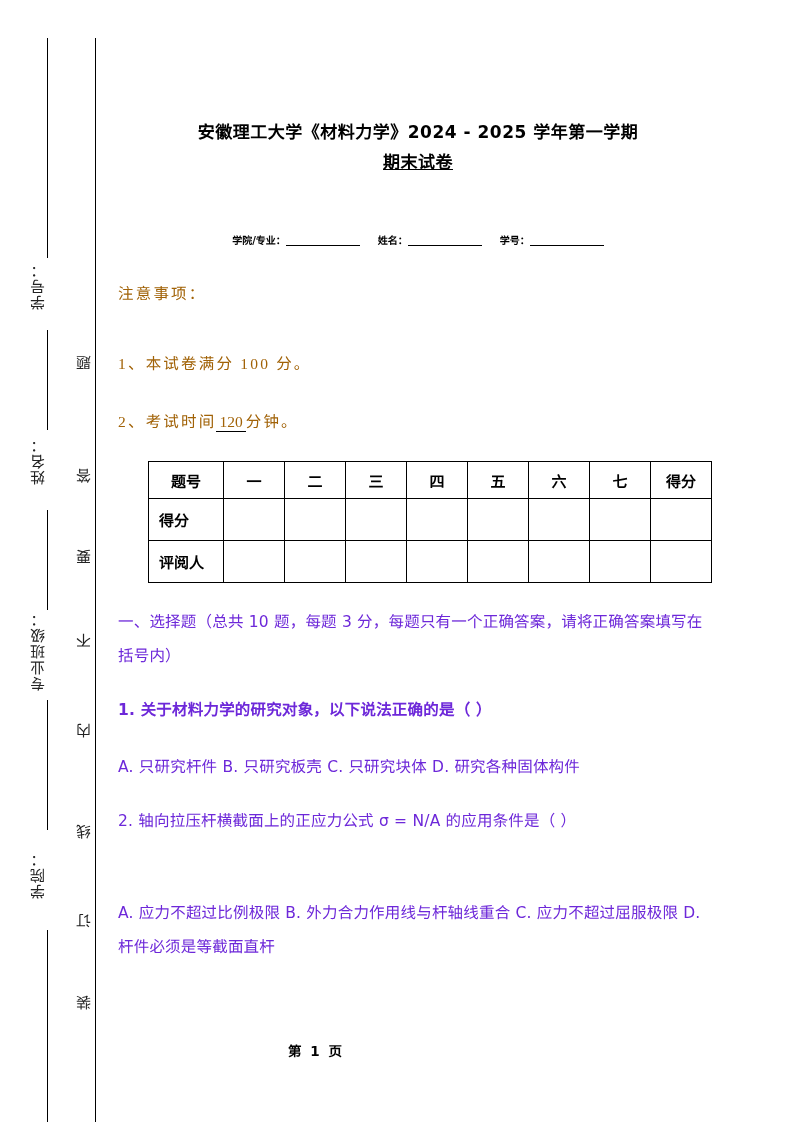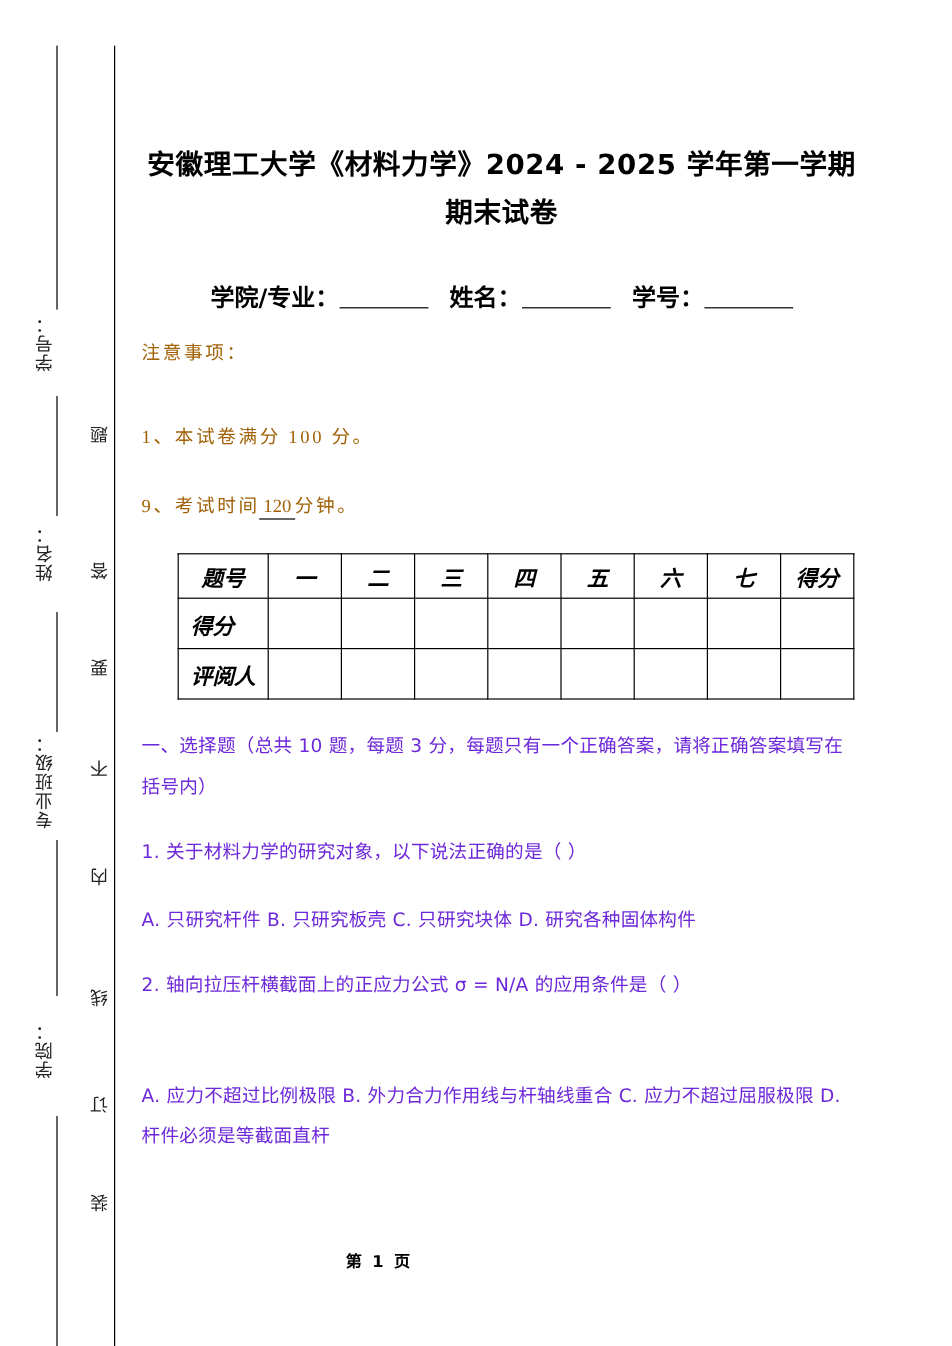--- a/index.html
+++ b/index.html
@@ -69,43 +69,43 @@
   #content {
     position: absolute;
     left: 118px;
     top: 0;
     width: 600px;
   }
 
   .title {
     font-family: "DejaVu Sans", "Liberation Sans", sans-serif;
     font-weight: bold;
-    font-size: 23px;
+    font-size: 17px;
     text-align: center;
     line-height: 1.75;
     letter-spacing: 0.5px;
   }
   #title-block {
     position: absolute;
     left: 0;
     top: 118px;
     width: 600px;
   }
-  .title-line-2 { text-align: center; }
+  .title-line-2 { text-align: center; text-decoration: underline; }
 
   
   #student-info {
     position: absolute;
     left: 0;
     top: 232px;
     width: 600px;
     text-align: center;
     font-family: "DejaVu Sans", "Liberation Sans", sans-serif;
     font-weight: bold;
-    font-size: 20px;
+    font-size: 10px;
     white-space: nowrap;
   }
   #student-info .blank {
     display: inline-block;
     border-bottom: 1.5px solid #000;
     width: 74px;
     vertical-align: -2px;
   }
   #student-info .gap { display: inline-block; width: 18px; }
 
@@ -140,22 +140,21 @@
     width: 563px;
     table-layout: fixed;
   }
   table.score td {
     border: 1.3px solid #000000;
     height: 39px;
     text-align: center;
     vertical-align: middle;
     font-family: "DejaVu Sans", "Liberation Sans", sans-serif;
     font-weight: bold;
-    font-size: 18px;
-    font-style: italic;
+    font-size: 15px;
   }
   table.score td.rowhead {
     text-align: left;
     padding-left: 10px;
   }
   table.score col.c-head { width: 75px; }
   table.score col.c-cell { width: 61px; }
   table.score tr.r-head td { height: 34px; }
 
   
@@ -163,21 +162,21 @@
     position: absolute;
     left: 0;
     width: 588px;
     font-family: "DejaVu Sans", "Liberation Sans", sans-serif;
     font-size: 15.5px;
     line-height: 2.22;
     color: #6d28d9;
     letter-spacing: 0.2px;
   }
   #section-1-head { top: 605px; }
-  #q1-stem  { top: 693px; }
+  #q1-stem  { top: 693px; font-weight: bold; }
   #q1-opts  { top: 750px; }
   #q2-stem  { top: 804px; }
   #q2-opts  { top: 896px; }
 
   
   #footer {
     position: absolute;
     left: 0;
     top: 1040px;
     width: 632px;
@@ -224,21 +223,21 @@
       <div class="title">安徽理工大学《材料力学》2024 - 2025 学年第一学期</div>
       <div class="title title-line-2">期末试卷</div>
     </div>
 
     <div id="student-info">
       <span>学院/专业：</span><span class="blank"></span><span class="gap"></span><span>姓名：</span><span class="blank"></span><span class="gap"></span><span>学号：</span><span class="blank"></span>
     </div>
 
     <div class="note" id="note-title">注意事项：</div>
     <div class="note" id="note-1">1、本试卷满分 100 分。</div>
-    <div class="note" id="note-2"><span>9、考试时间</span><span class="uline">120</span><span>分钟。</span></div>
+    <div class="note" id="note-2"><span>2、考试时间</span><span class="uline">120</span><span>分钟。</span></div>
 
     <div id="score-table-wrap">
       <table class="score">
         <colgroup>
           <col class="c-head">
             <col class="c-cell">
             <col class="c-cell">
             <col class="c-cell">
             <col class="c-cell">
           <col class="c-cell">

